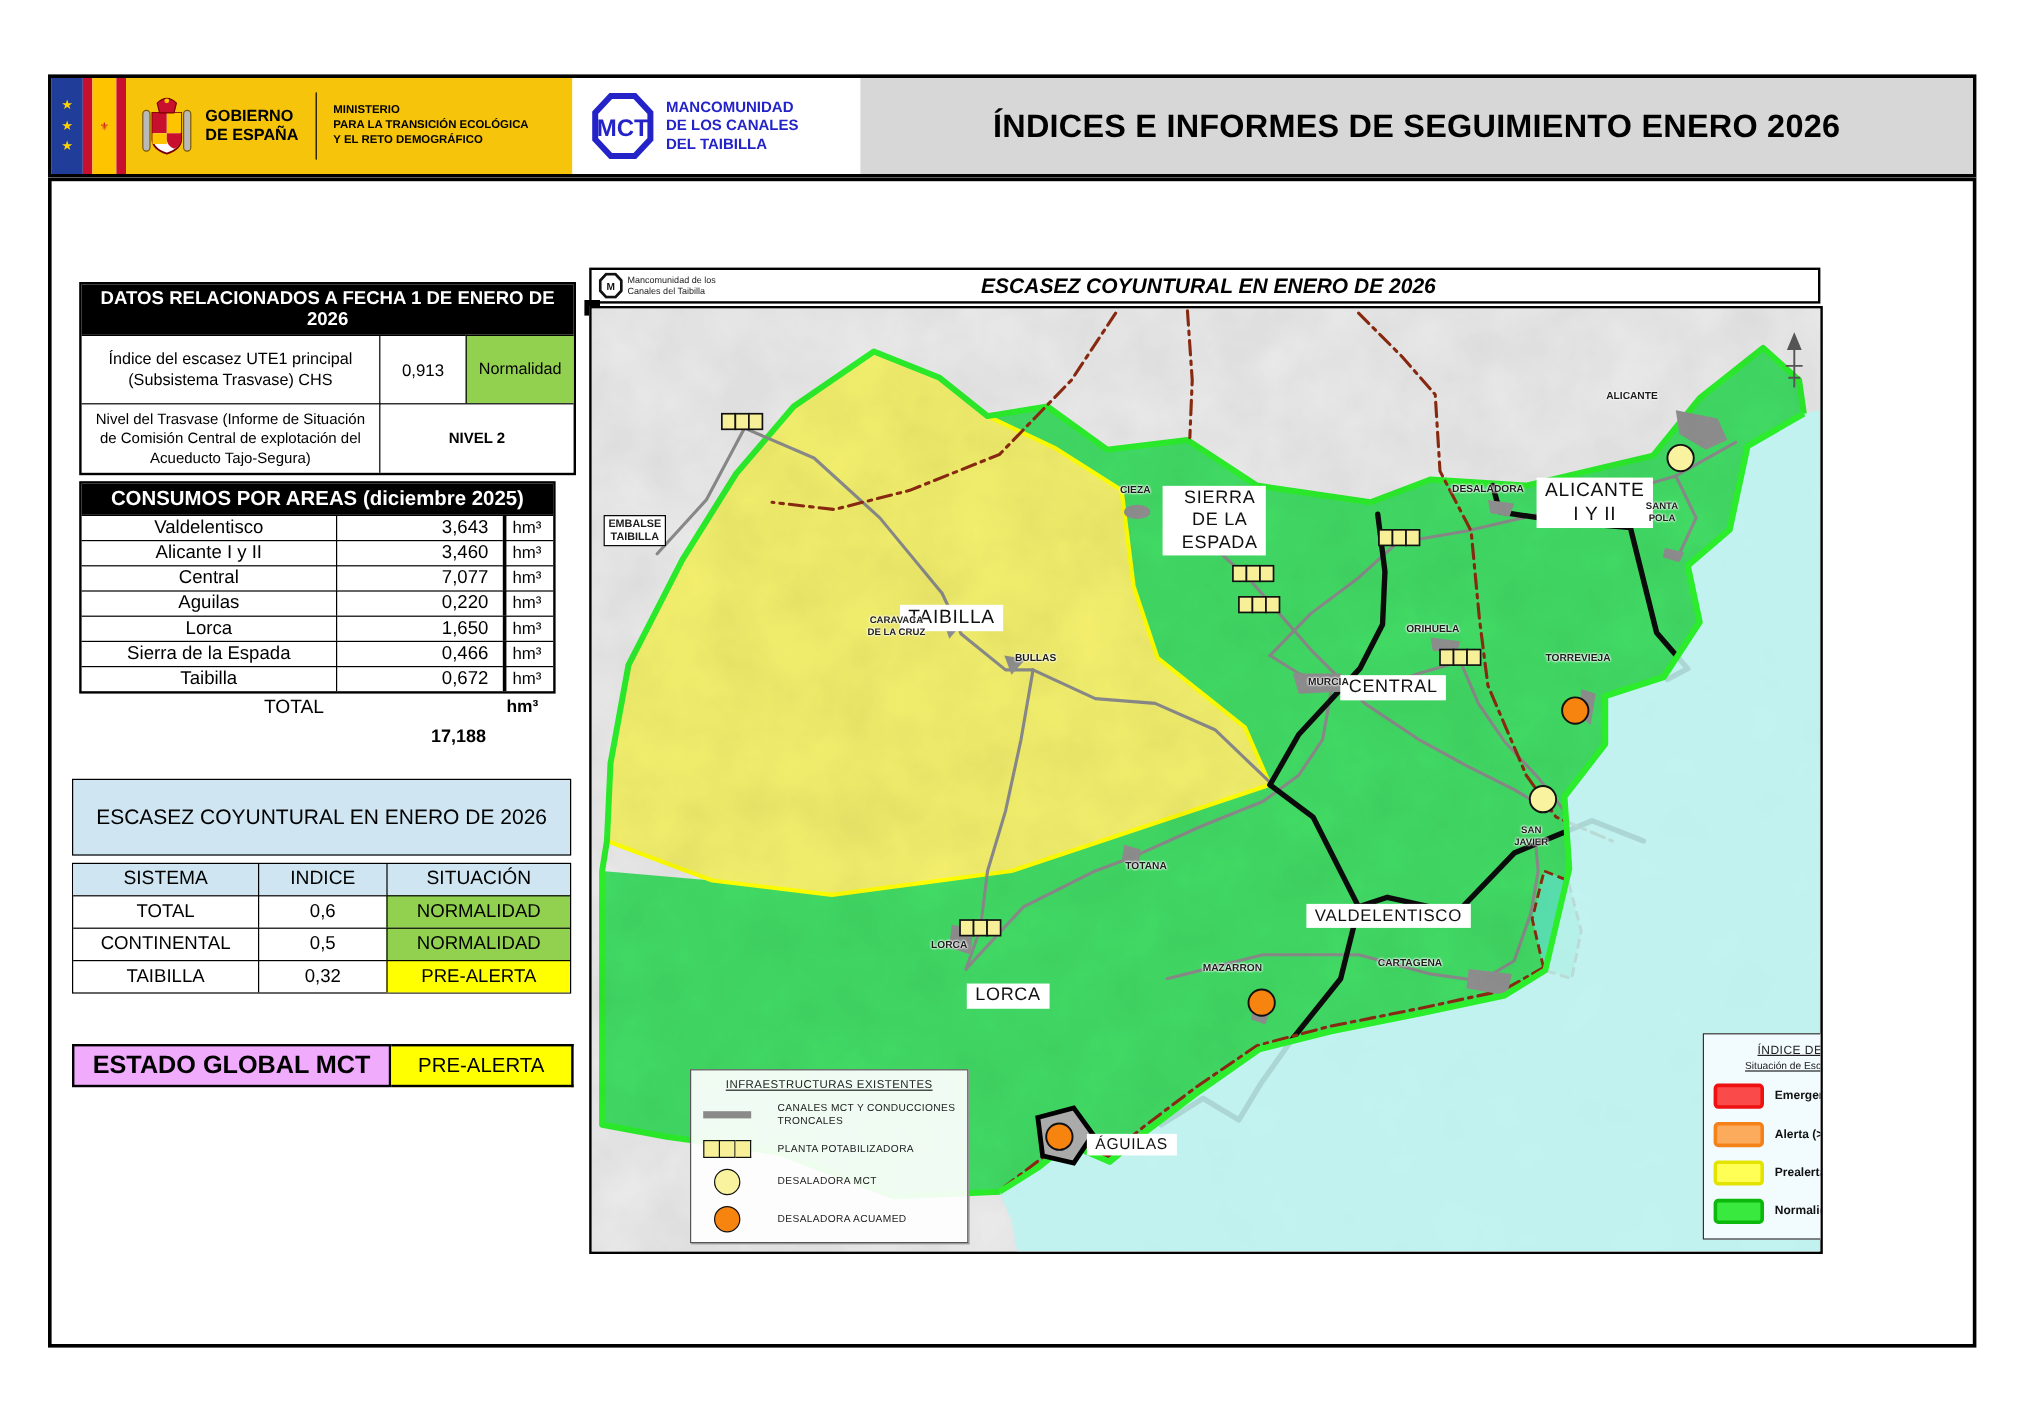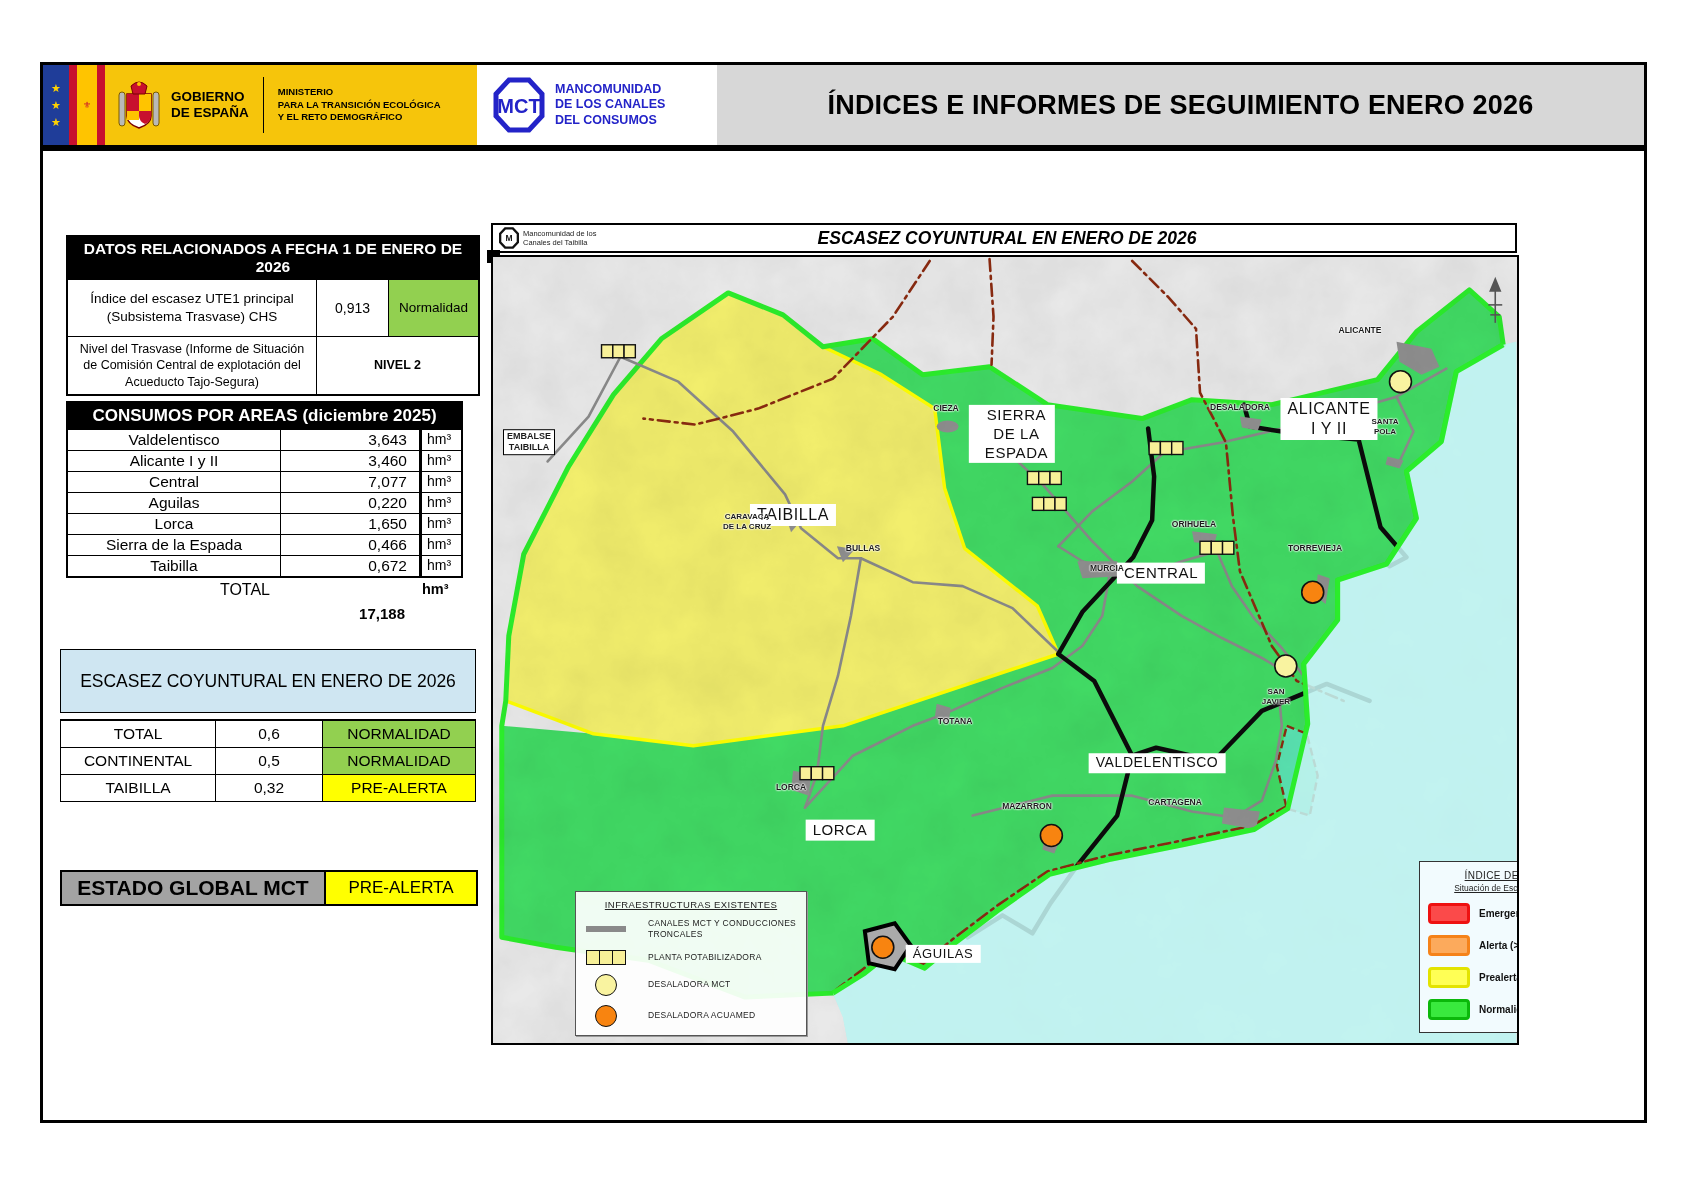--- a/index.html
+++ b/index.html
@@ -55,21 +55,21 @@
   .escasez{position:absolute;left:17px;top:498px;width:416px;}
   .esc-title{border:1.5px solid #000;background:#cfe6f2;height:62px;display:flex;align-items:center;justify-content:center;font-size:17.5px;margin-bottom:6px;}
   .esc-table{border:1.5px solid #000;}
   .esc-row{display:grid;grid-template-columns:154px 107px 1fr;}
   .esc-cell{border-top:1px solid #000;border-left:1px solid #000;text-align:center;padding:4px 0;font-size:15.5px;}
   .esc-row .esc-cell:first-child{border-left:none;}
   .esc-row.hdr .esc-cell{border-top:none;background:#cfe6f2;font-size:16px;}
 
   
   .estado{position:absolute;left:17px;top:719px;display:flex;}
-  .estado .el{width:262px;border:2.5px solid #000;display:flex;align-items:center;justify-content:center;font-weight:bold;font-size:21px;height:32px;background:#a3a3a3;}
+  .estado .el{width:262px;border:2.5px solid #000;display:flex;align-items:center;justify-content:center;font-weight:bold;font-size:21px;height:32px;background:#f0abfc;}
   .estado .ev{width:150px;border:2.5px solid #000;border-left:none;display:flex;align-items:center;justify-content:center;font-size:17px;height:32px;}
 
   
   .map-titlebar{position:absolute;left:448px;top:72px;width:1022px;height:26px;border:2px solid #000;background:#fff;display:flex;align-items:center;}
   .map-brand{display:flex;align-items:center;gap:4px;padding-left:6px;width:190px;}
   .map-brand-text{font-size:7.5px;line-height:1.2;color:#222;}
   .map-titlebar .mtitle{flex:1;text-align:center;font-size:17.5px;font-weight:bold;font-style:italic;padding-right:190px;}
   .corner-marker{position:absolute;left:444px;top:99px;width:13px;height:13px;background:#000;}
   .map-wrap{position:absolute;left:448px;top:104px;width:1024px;height:786px;border:2px solid #000;overflow:hidden;background:#eaeaea;}
   .map-wrap svg.mapsvg{position:absolute;left:0;top:0;}
@@ -145,21 +145,21 @@
       </div>
     </div>
     <div class="mct-brand">
       <svg width="52" height="56" viewBox="0 0 52 56">
         <polygon points="16,3 36,3 49,17 49,39 36,53 16,53 3,39 3,17" fill="#fff" stroke="#2323c8" stroke-width="5"></polygon>
         <text x="26" y="36" text-anchor="middle" font-family="Liberation Sans, sans-serif" font-size="20" font-weight="bold" fill="#2323c8">MCT</text>
       </svg>
       <div class="mct-text">
         <div>MANCOMUNIDAD</div>
         <div>DE LOS CANALES</div>
-        <div>DEL CONSUMOS</div>
+        <div>DEL TAIBILLA</div>
       </div>
     </div>
     <div class="title-band">
       <div class="main-title">ÍNDICES E INFORMES DE SEGUIMIENTO ENERO 2026</div>
     </div>
   </div>
 
   <div class="content-box">
 
     <div class="datos">
@@ -217,20 +217,25 @@
       <div class="total">
         <div class="tl">TOTAL</div>
         <div class="tv">17,188</div>
         <div class="tu">hm³</div>
       </div>
     </div>
 
     <div class="escasez">
       <div class="esc-title">ESCASEZ COYUNTURAL EN ENERO DE 2026</div>
       <div class="esc-table">
+        <div class="esc-row hdr">
+          <div class="esc-cell">SISTEMA</div>
+          <div class="esc-cell">INDICE</div>
+          <div class="esc-cell">SITUACIÓN</div>
+        </div>
         <div class="esc-row">
           <div class="esc-cell">TOTAL</div>
           <div class="esc-cell">0,6</div>
           <div class="esc-cell" style="background-color: rgb(146, 208, 80);">NORMALIDAD</div>
         </div>
         <div class="esc-row">
           <div class="esc-cell">CONTINENTAL</div>
           <div class="esc-cell">0,5</div>
           <div class="esc-cell" style="background-color: rgb(146, 208, 80);">NORMALIDAD</div>
         </div>

